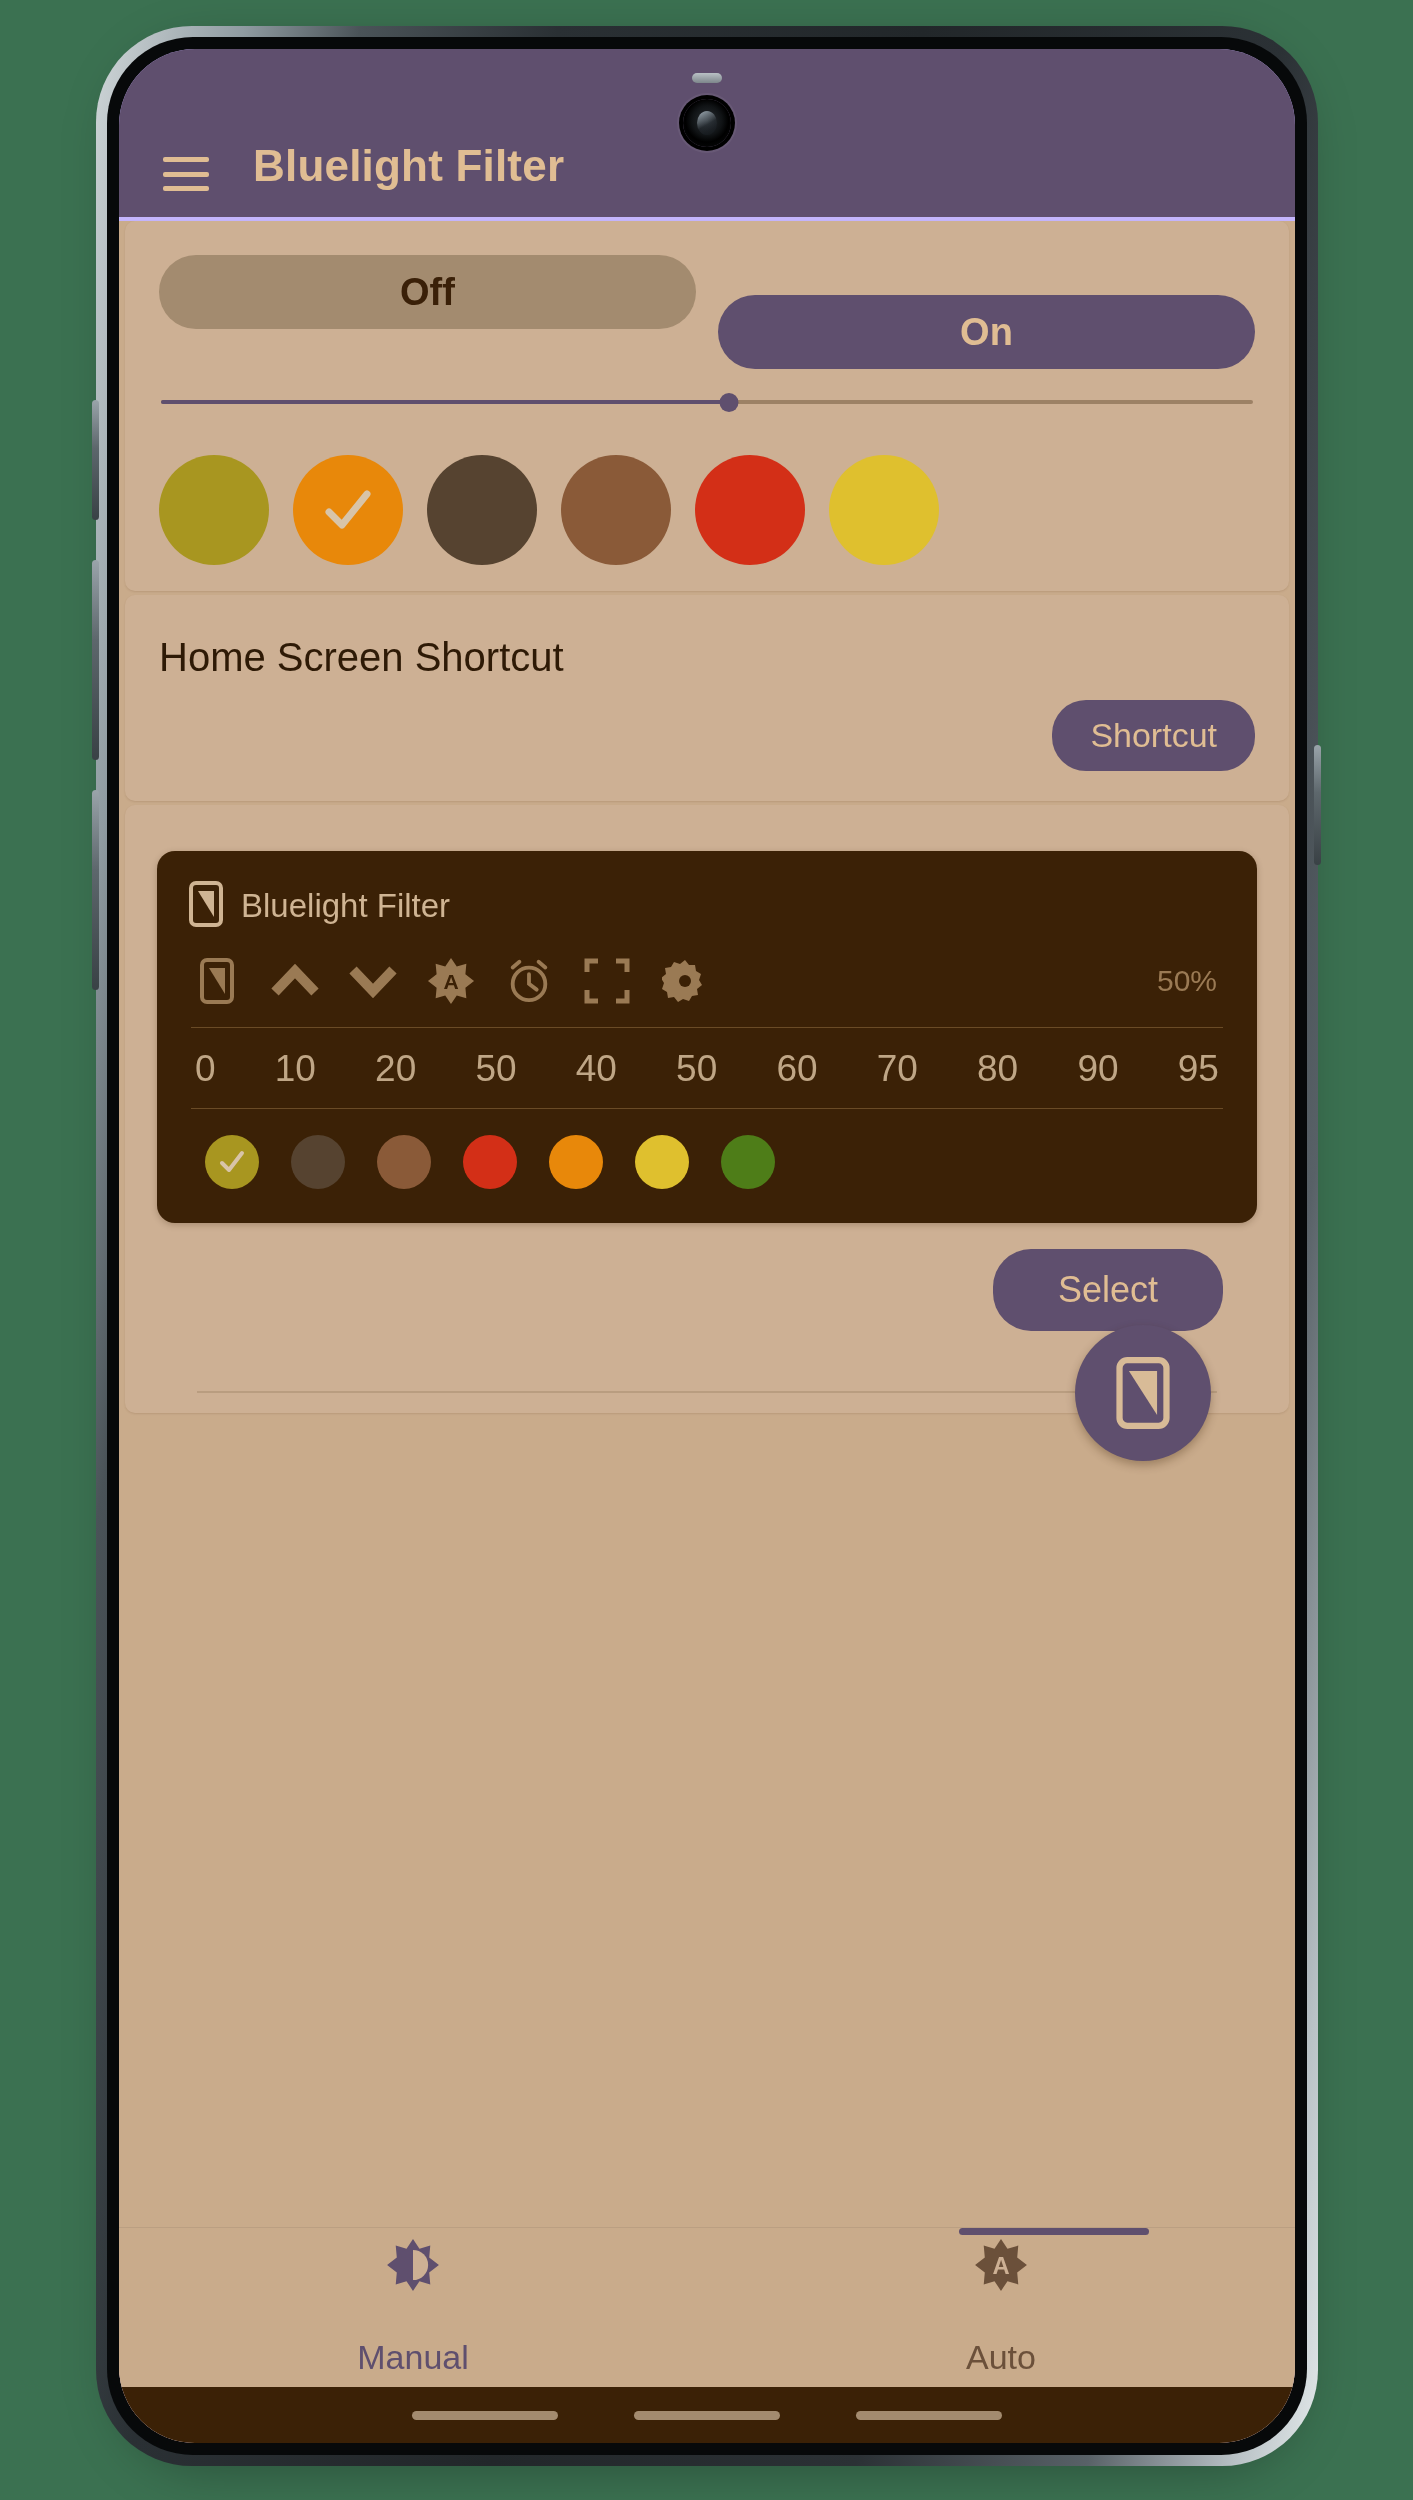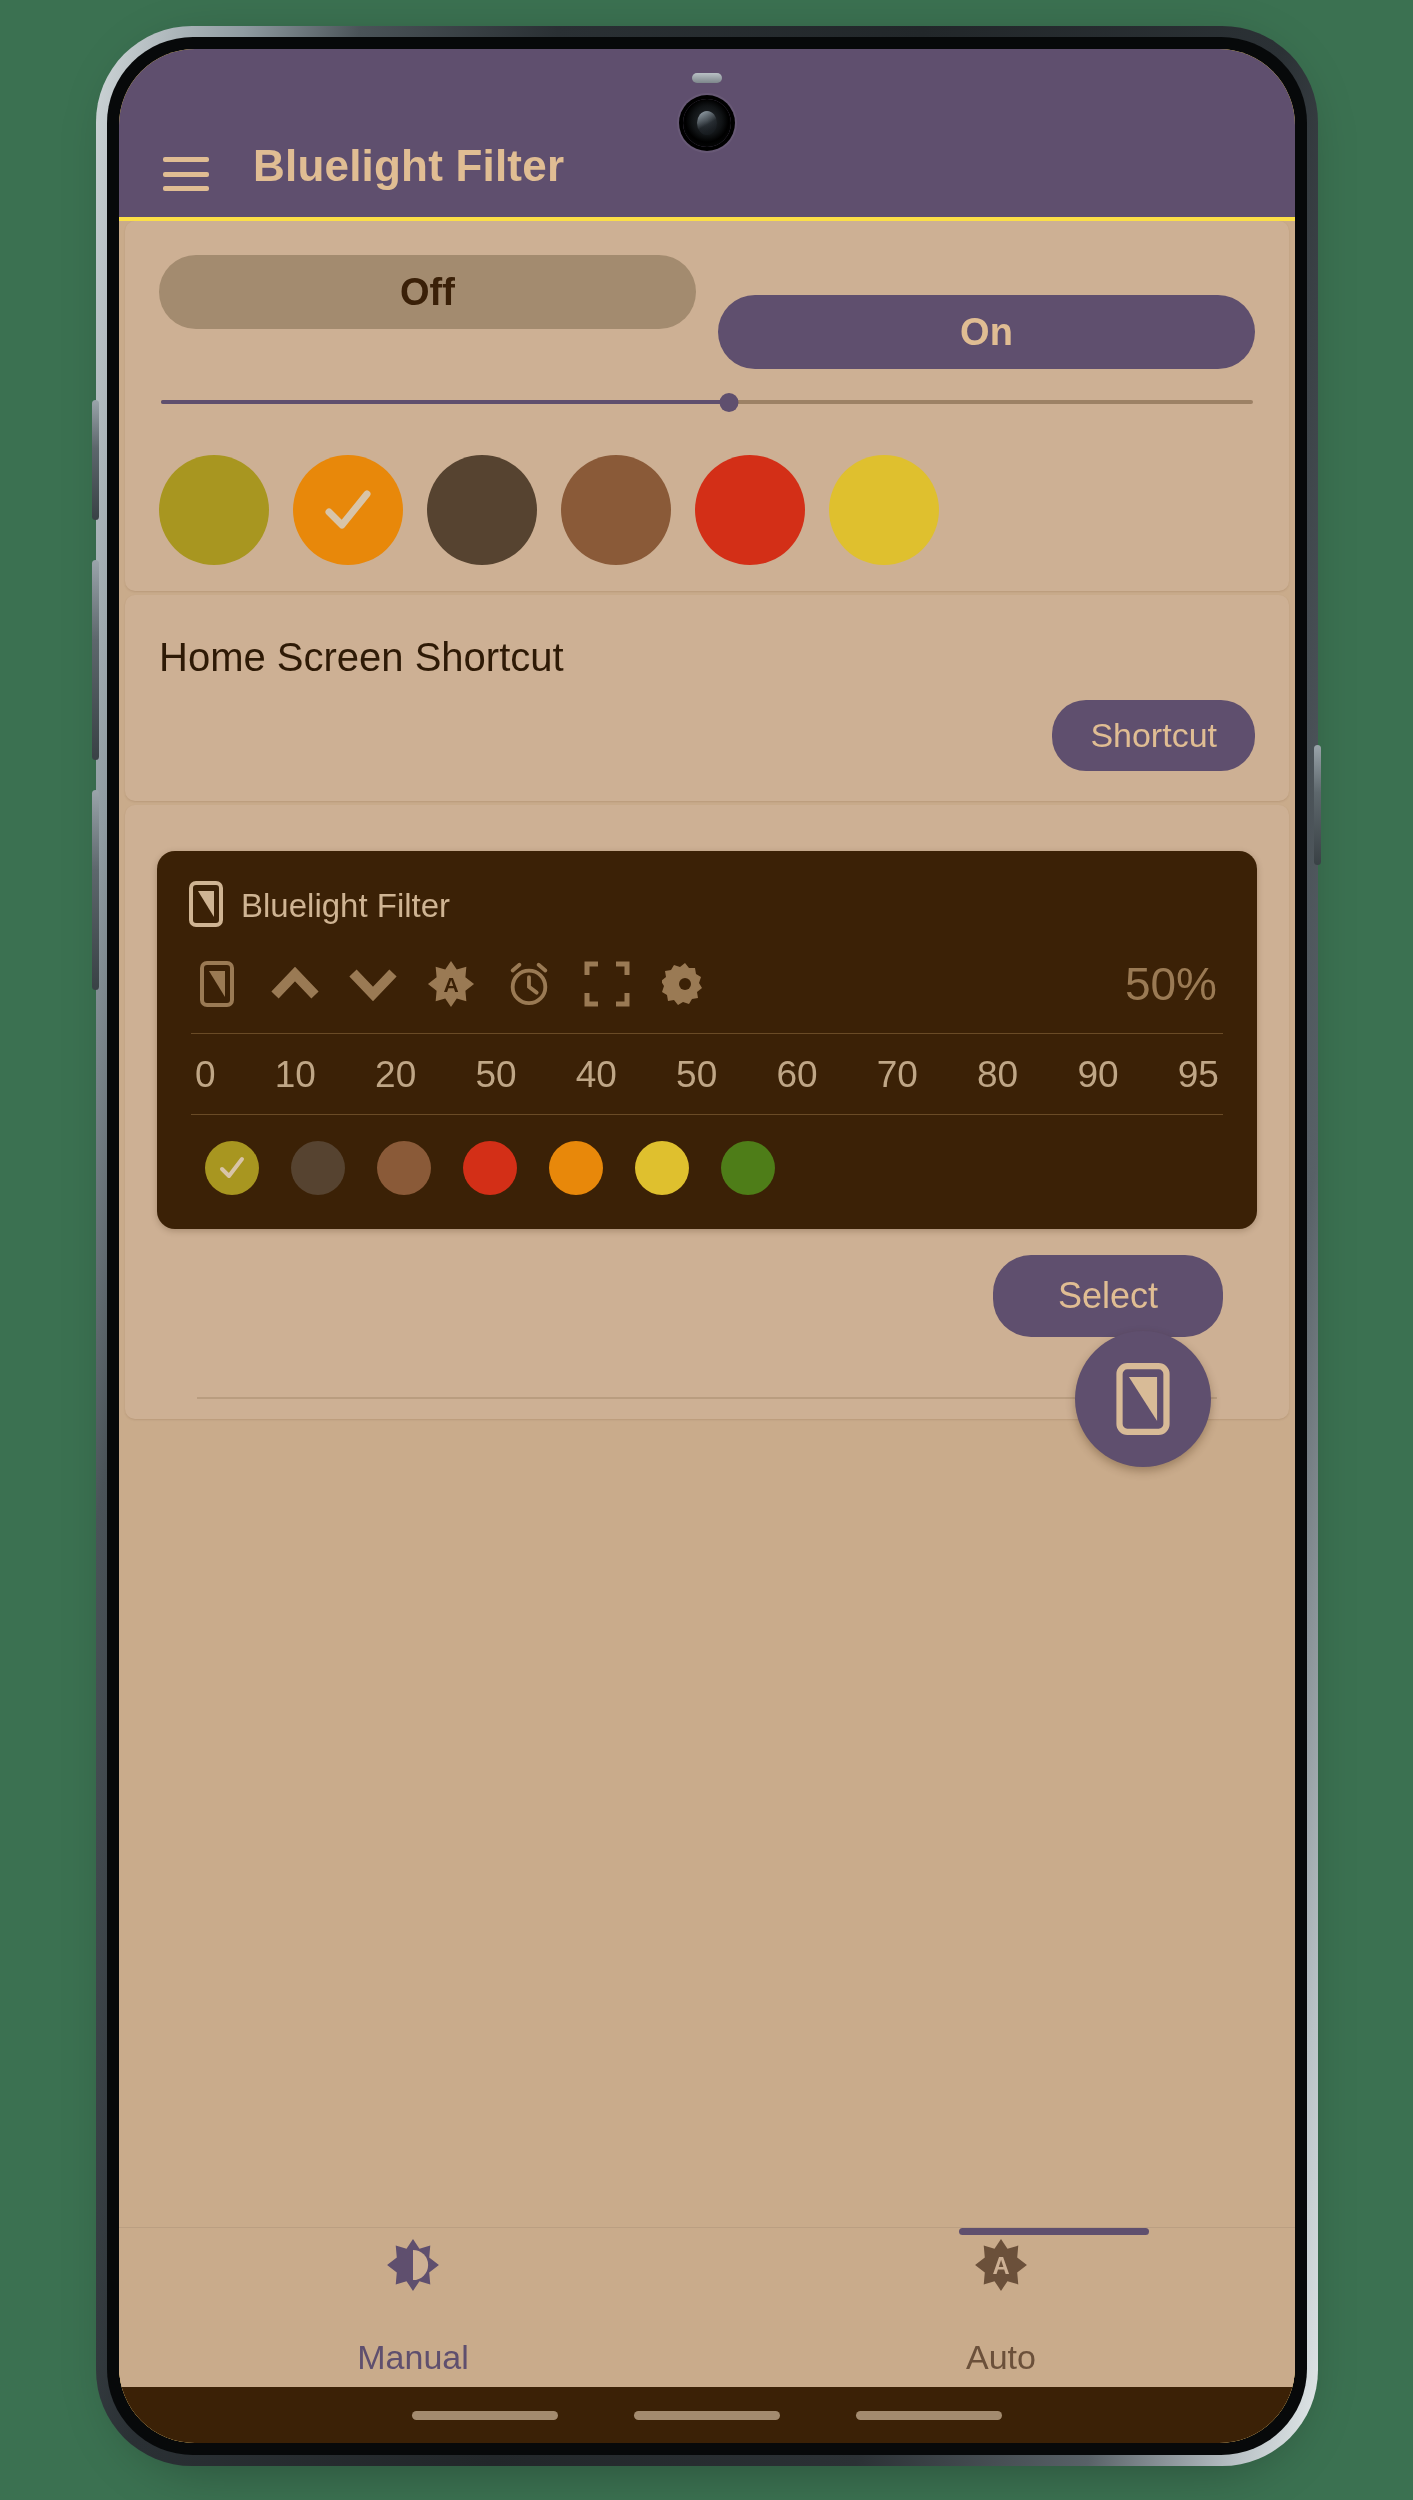--- a/index.html
+++ b/index.html
@@ -29,21 +29,21 @@
   .phone-inner {
     position: relative; width: 100%; height: 100%;
     border-radius: 86px;
     background: #07090a;
     padding: 12px;
     overflow: hidden;
   }
   .screen {
     position: relative; width: 100%; height: 100%;
     border-radius: 76px;
-    background: #fde047;
+    background: #c4b5fd;
     overflow: hidden;
   }
   
   .btn-side {
     position: absolute; width: 7px; border-radius: 4px;
     background: linear-gradient(180deg,#9aa4aa,#5d676c 40%,#394145);
   }
   .btn-l1 { left: 92px; top: 400px; height: 120px; }
   .btn-l2 { left: 92px; top: 560px; height: 200px; }
   .btn-l3 { left: 92px; top: 790px; height: 200px; }
@@ -156,21 +156,21 @@
     background: #3b2106; border-radius: 18px; padding: 30px 32px 34px;
     box-shadow: 0 2px 6px rgba(60,35,10,0.25);
   }
   .notif-head { display: flex; align-items: center; gap: 18px; }
   .notif-title { color: #cfb493; font-size: 33px; }
   .notif-icons {
     display: flex; align-items: center; gap: 30px;
     margin-top: 26px; padding-left: 4px;
   }
   .notif-icons .ic { width: 48px; height: 48px; display:flex; align-items:center; justify-content:center; cursor: pointer; }
-  .notif-pct { color: #9a7a54; font-size: 46px; margin-left: auto; padding-right: 8px; }
+  .notif-pct { color: #9a7a54; font-size: 30px; margin-left: auto; padding-right: 8px; }
   .notif-rule { height: 1px; background: #6a4b26; margin: 22px 2px 0; }
   .notif-scale {
     display: flex; justify-content: space-between;
     color: #bfa686; font-size: 37px; margin-top: 20px; padding: 0 6px;
   }
   .notif-scale span { cursor: pointer; }
   .notif-rule2 { height: 1px; background: #6a4b26; margin: 18px 2px 0; }
   .notif-dots { display: flex; gap: 32px; margin-top: 26px; padding-left: 16px; }
   .ndot { width: 54px; height: 54px; border-radius: 50%; display:flex; align-items:center; justify-content:center; cursor:pointer; }
 

